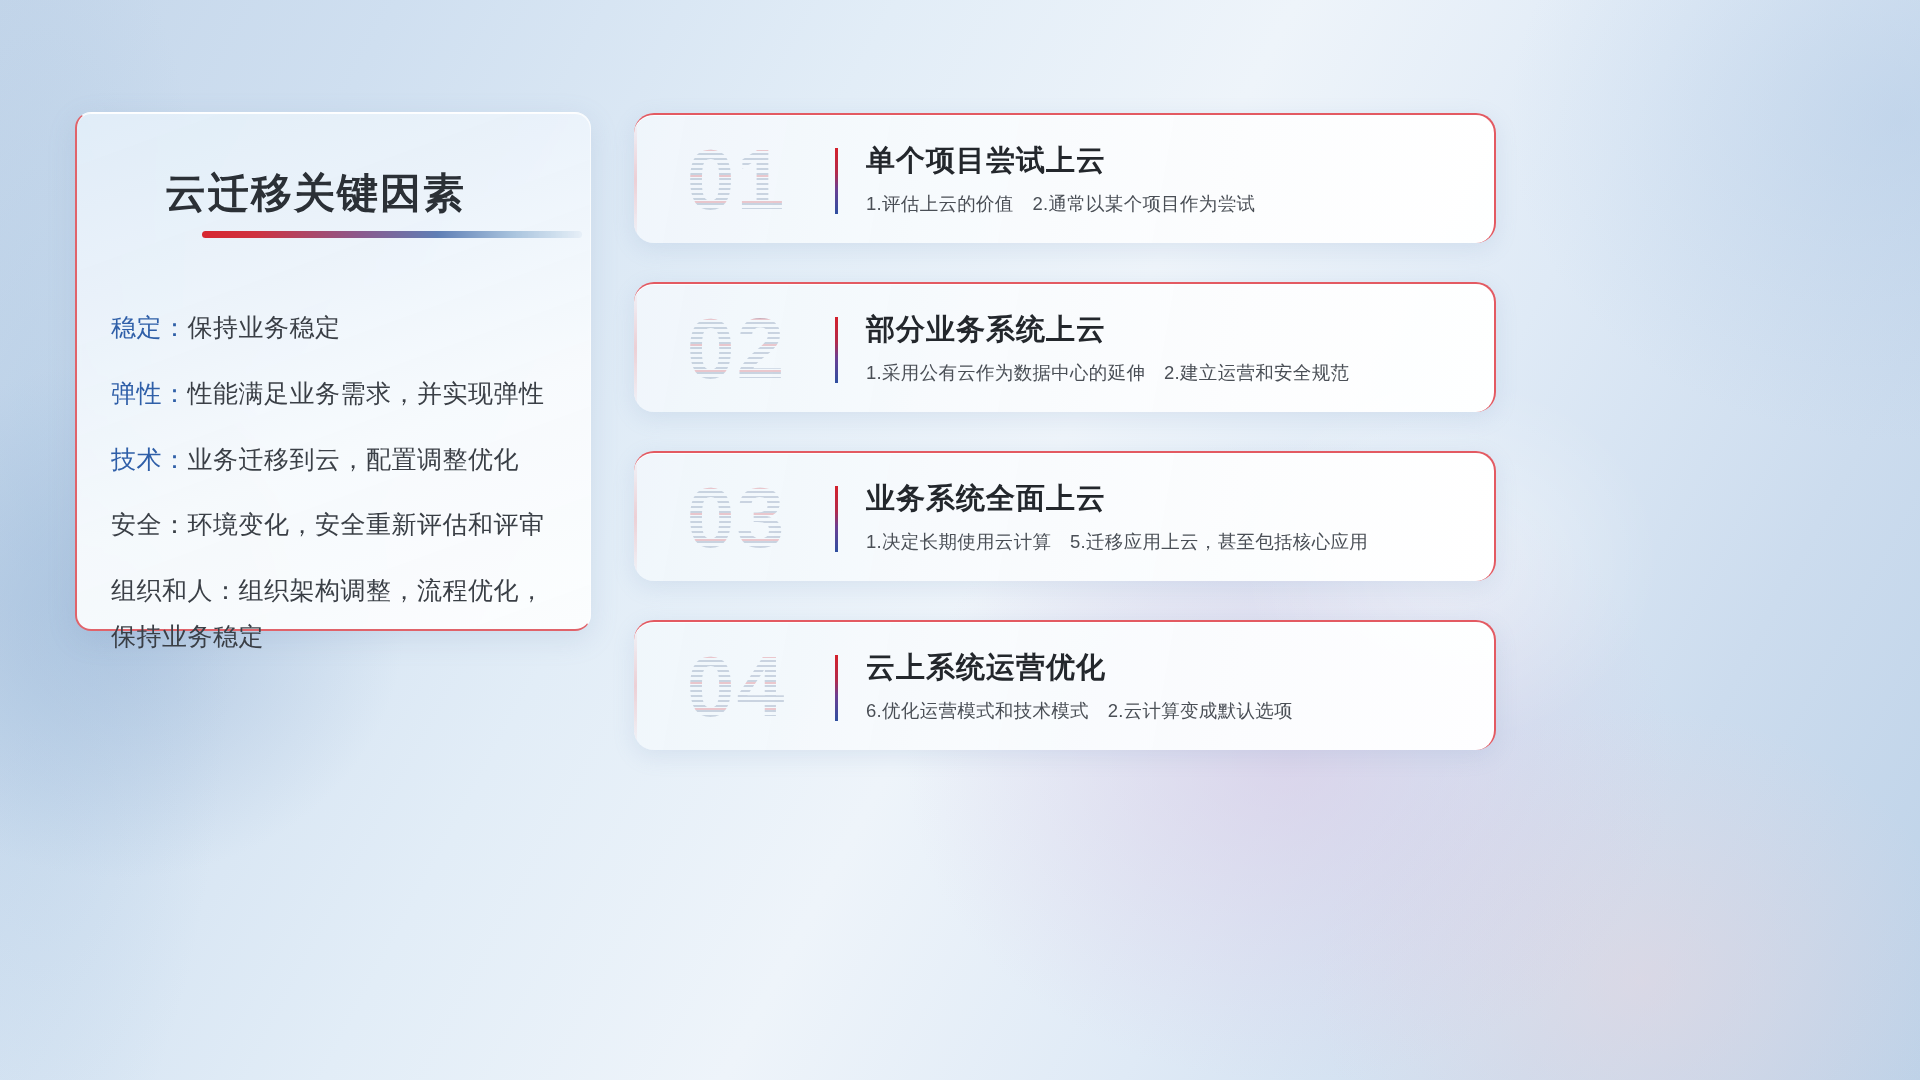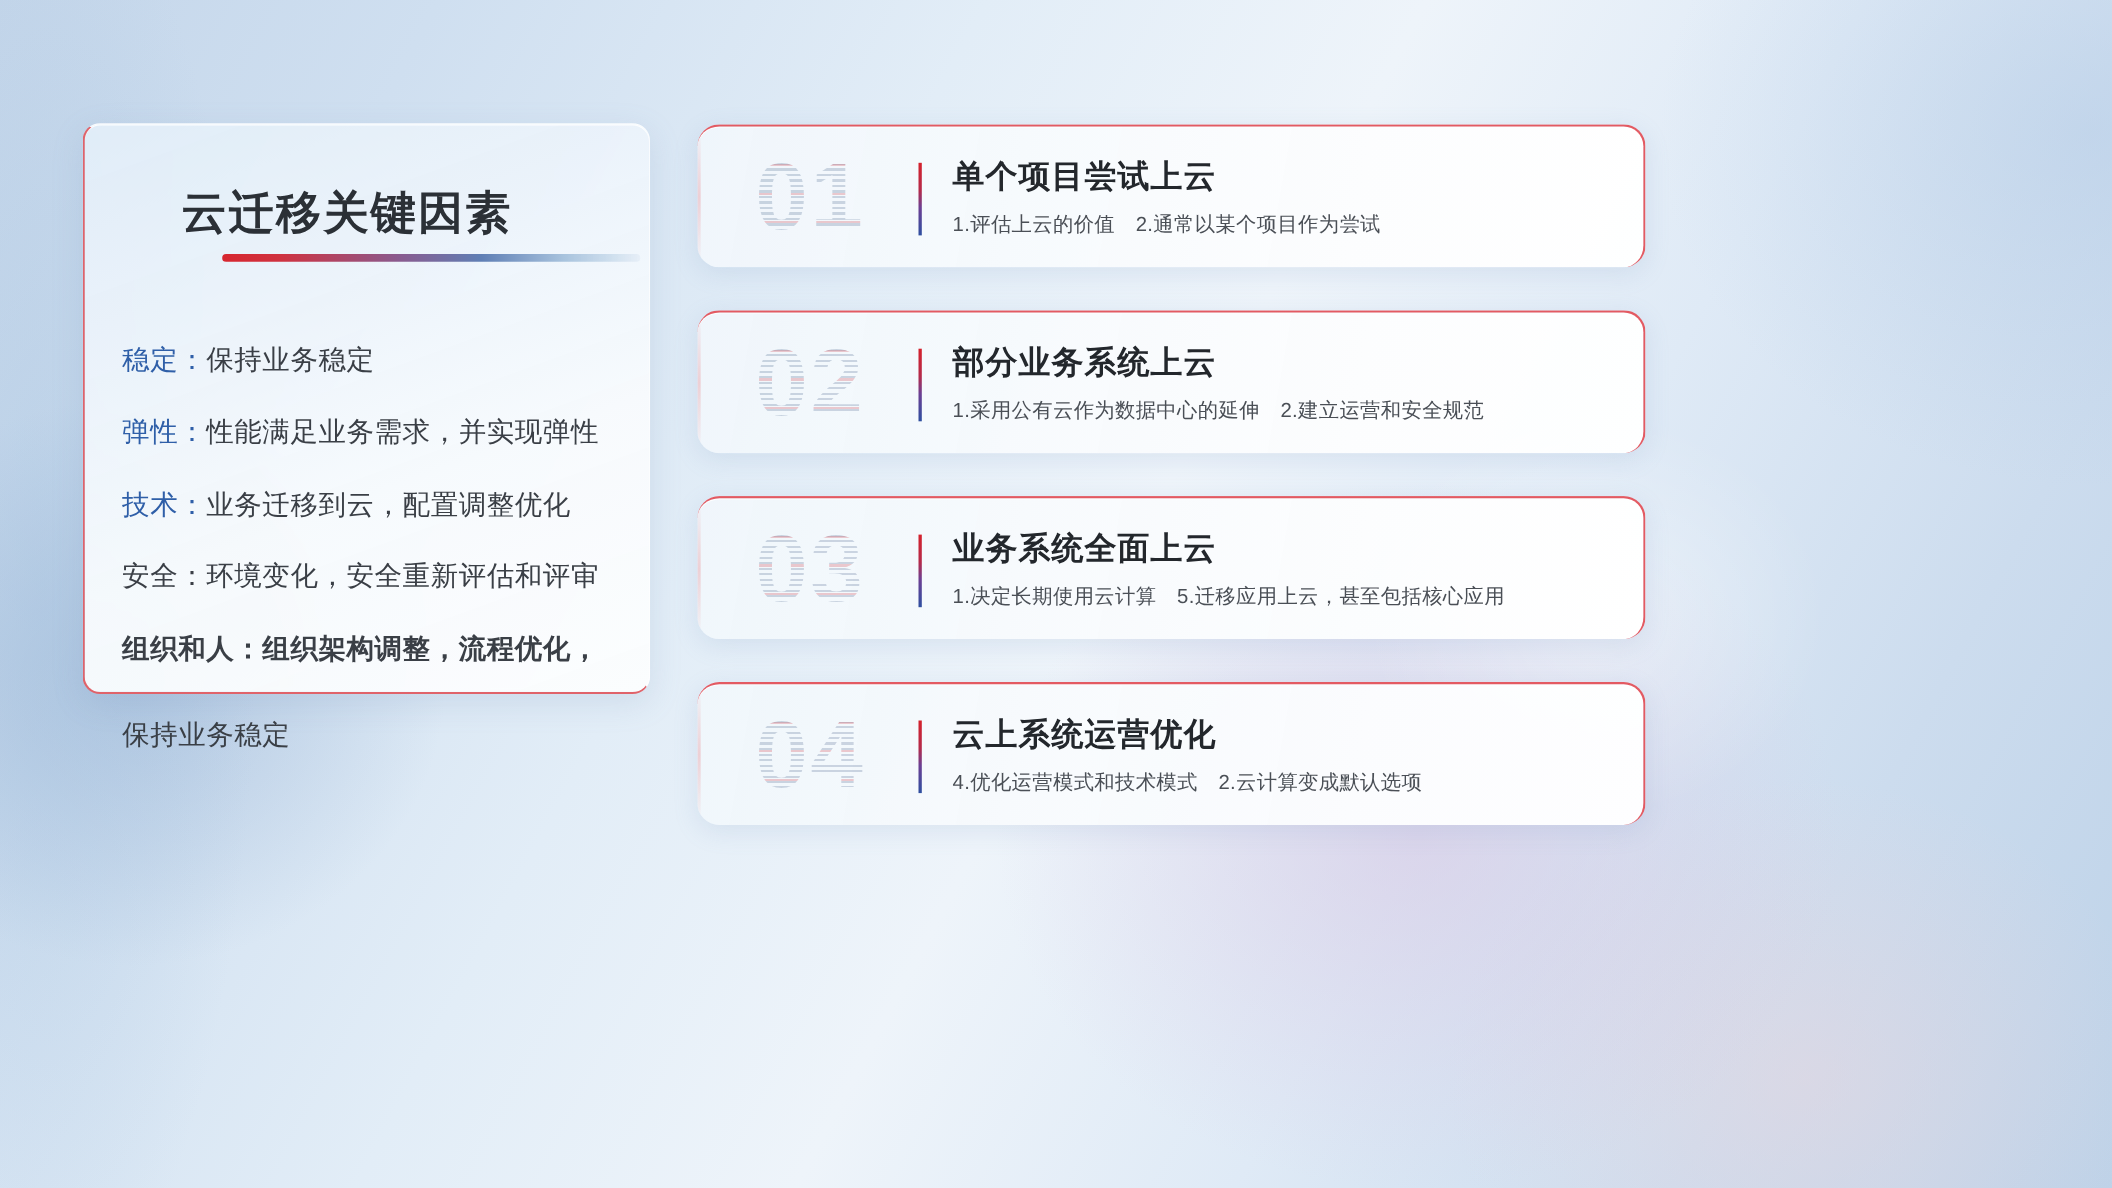--- a/index.html
+++ b/index.html
@@ -42,21 +42,21 @@
     background:linear-gradient(90deg,#d7262f 0%, #cf3240 14%, #8a5a8e 42%, #5f7fb5 62%, #a9c4de 82%, rgba(200,218,234,.25) 100%);
   }
   .panel-list{ position:absolute; left:34px; top:198px; right:26px; }
   .panel-row{
     font-size:25px; color:#3a3f46; line-height:1.35;
     margin-bottom:32px; white-space:nowrap; letter-spacing:.5px;
   }
   .panel-row:last-child{ margin-bottom:0; }
   .panel-row .lbl-blue{ color:#2f5fa8; }
   .panel-row .lbl-dark{ color:#3a3f46; }
-  .panel-row.tight{ margin-bottom:44px;font-weight:bold; }
+  .panel-row.tight{ margin-bottom:12px; }
 
   
   .cards{ position:absolute; left:634px; top:113px; width:862px; }
   .card{
     position:relative; height:130px; margin-bottom:39px;
     border-radius:20px;
     background:linear-gradient(100deg, rgba(240,246,251,.95) 0%, rgba(247,250,253,.96) 35%, rgba(252,253,254,.97) 70%, rgba(255,255,255,.97) 100%);
     border-top:2px solid #e35a62;
     border-right:2px solid #e35a62;
     box-shadow:0 6px 22px rgba(120,150,190,.16), inset 0 1px 0 rgba(255,255,255,.9);
@@ -164,16 +164,16 @@
     <div class="card-divider"></div>
     <h2 class="card-title">业务系统全面上云</h2>
     <p class="card-desc">1.决定长期使用云计算　5.迁移应用上云，甚至包括核心应用</p>
   </article>
 
   <article class="card">
     <div class="card-num">04</div>
     <div class="card-num-tint">04</div>
     <div class="card-divider"></div>
     <h2 class="card-title">云上系统运营优化</h2>
-    <p class="card-desc">4.优化运营模式和技术模式　2.云计算变成默认选项</p>
+    <p class="card-desc">6.优化运营模式和技术模式　2.云计算变成默认选项</p>
   </article>
 
 </section>
 
 </body></html>

